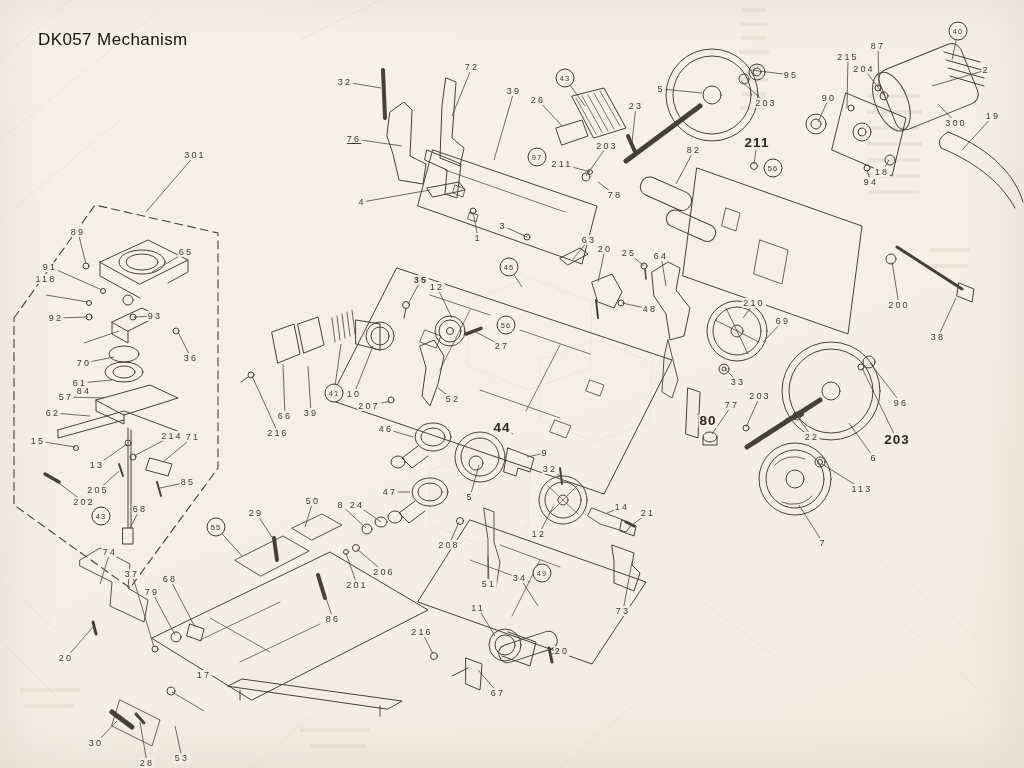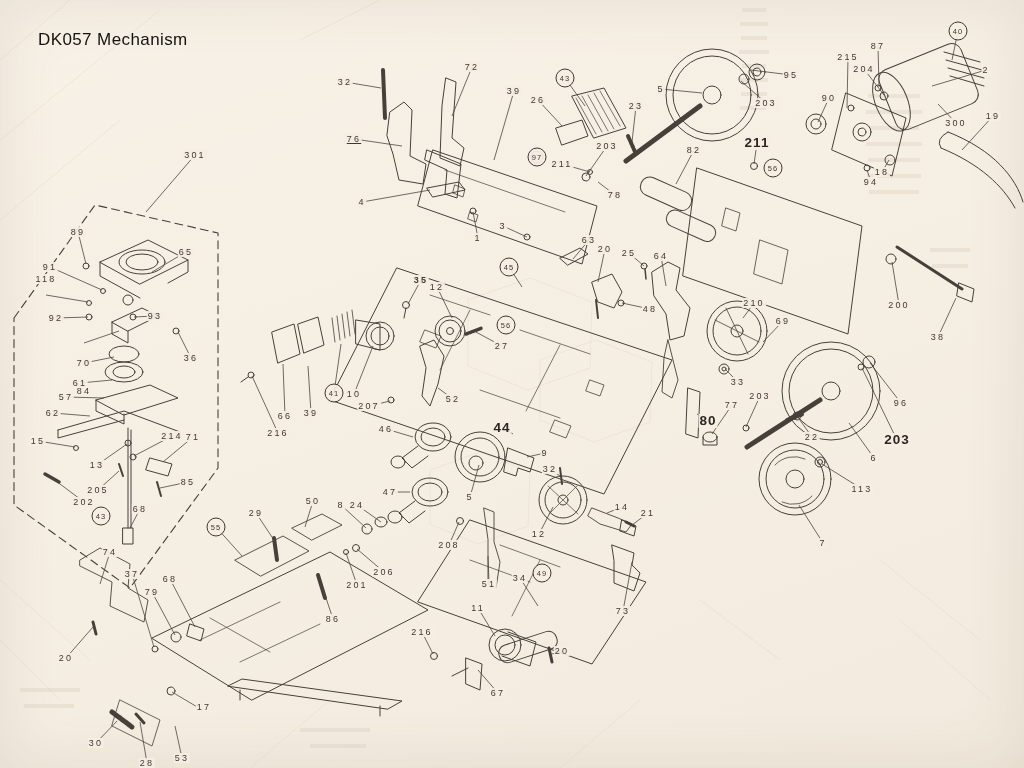--- a/index.html
+++ b/index.html
@@ -395,21 +395,21 @@
       <div class="plabel" style="left: 98px; top: 490px;">205</div>
       <div class="plabel" style="left: 188px; top: 482px;">85</div>
       <div class="plabel" style="left: 84px; top: 502px;">202</div>
       <div class="plabel c" style="left: 101px; top: 516px;">43</div>
       <div class="plabel" style="left: 140px; top: 509px;">68</div>
       <div class="plabel" style="left: 110px; top: 552px;">74</div>
       <div class="plabel" style="left: 132px; top: 574px;">37</div>
       <div class="plabel" style="left: 152px; top: 592px;">79</div>
       <div class="plabel" style="left: 170px; top: 579px;">68</div>
       <div class="plabel" style="left: 66px; top: 658px;">20</div>
-      <div class="plabel" style="left: 204px; top: 707px;">17</div>
+      <div class="plabel" style="left: 204px; top: 675px;">17</div>
       <div class="plabel" style="left: 96px; top: 743px;">30</div>
       <div class="plabel" style="left: 147px; top: 763px;">28</div>
       <div class="plabel" style="left: 182px; top: 758px;">53</div>
       <div class="plabel" style="left: 256px; top: 513px;">29</div>
       <div class="plabel" style="left: 313px; top: 501px;">50</div>
       <div class="plabel c" style="left: 216px; top: 527px;">55</div>
       <div class="plabel" style="left: 333px; top: 619px;">86</div>
       <div class="plabel" style="left: 357px; top: 585px;">201</div>
       <div class="plabel" style="left: 384px; top: 572px;">206</div>
       <div class="plabel" style="left: 341px; top: 505px;">8</div>

